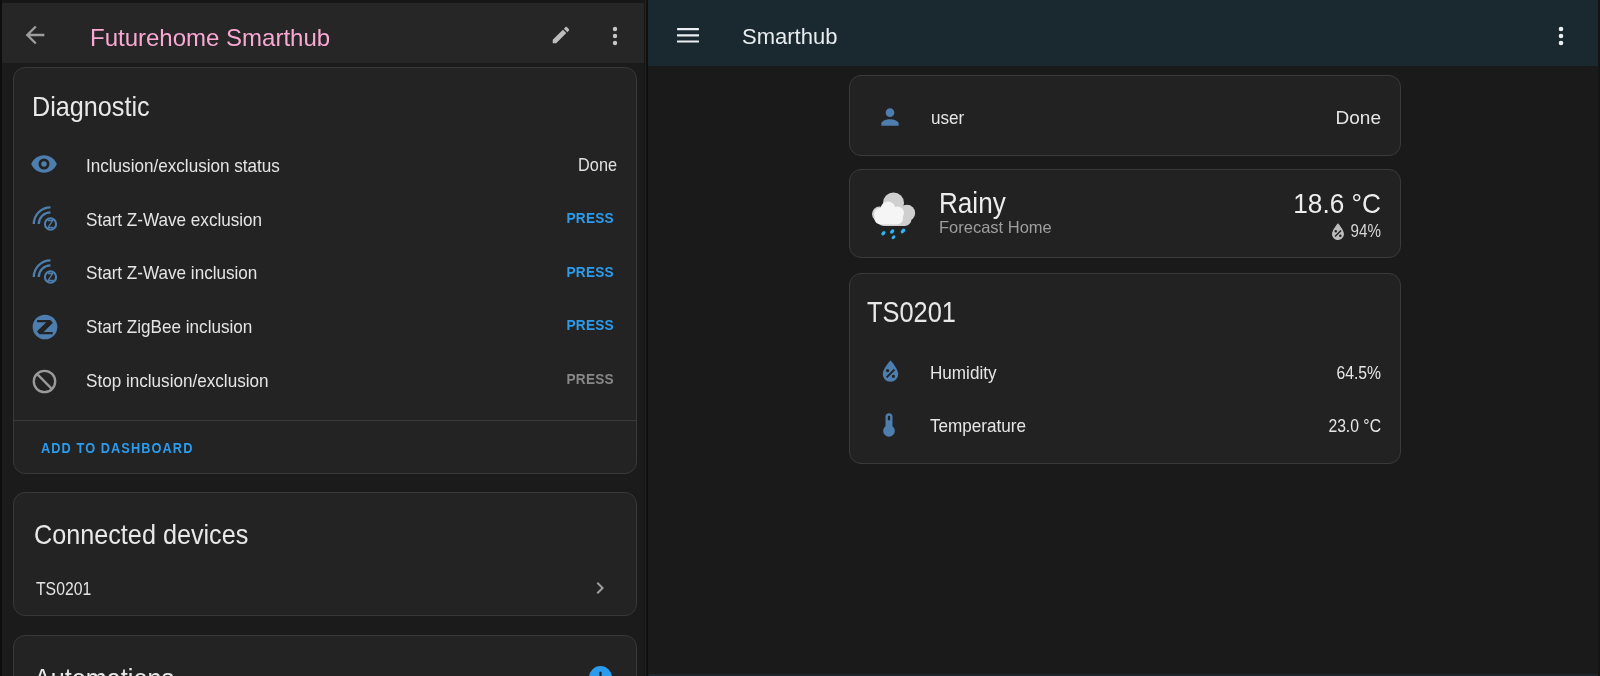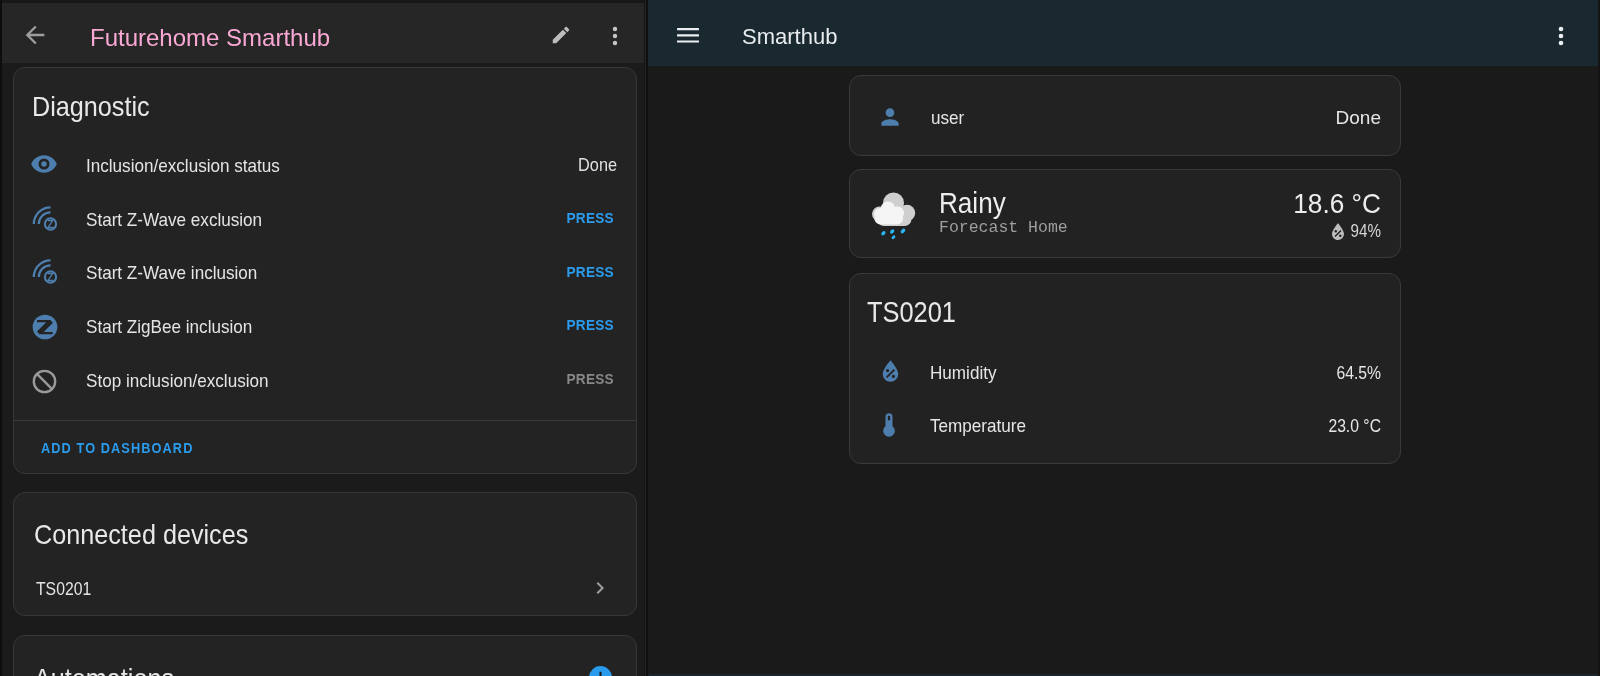--- a/index.html
+++ b/index.html
@@ -21,21 +21,21 @@
 .press{font-size:15.5px;font-weight:bold;color:#2b9ced;letter-spacing:0.3px;}
 .pressdis{color:#878787;}
 
 #right{left:648px;top:0;width:950px;height:676px;background:#1a1a1a;}
 #rheader{left:648px;top:0;width:950px;height:66px;background:#1a2930;}
 .rcard{background:#222222;border:1px solid #3a3a3a;border-radius:12px;box-sizing:border-box;}
 #card-user{left:849px;top:75px;width:552px;height:81px;}
 #card-weather{left:849px;top:169px;width:552px;height:89px;}
 #card-ts{left:849px;top:273px;width:552px;height:191px;}
 .rrow{font-size:19px;color:#e6e6e6;}
-.grey{color:#9e9e9e;font-family:Liberation Mono, monospace;}
+.grey{color:#9e9e9e;}
 svg{display:block;}
 </style>
 </head>
 <body>
 
 <div class="abs" id="left"></div>
 <div class="abs" id="lheader"></div>
 <div class="abs" id="ltopstrip"></div>
 <div class="abs" id="lefedge"></div>
 

